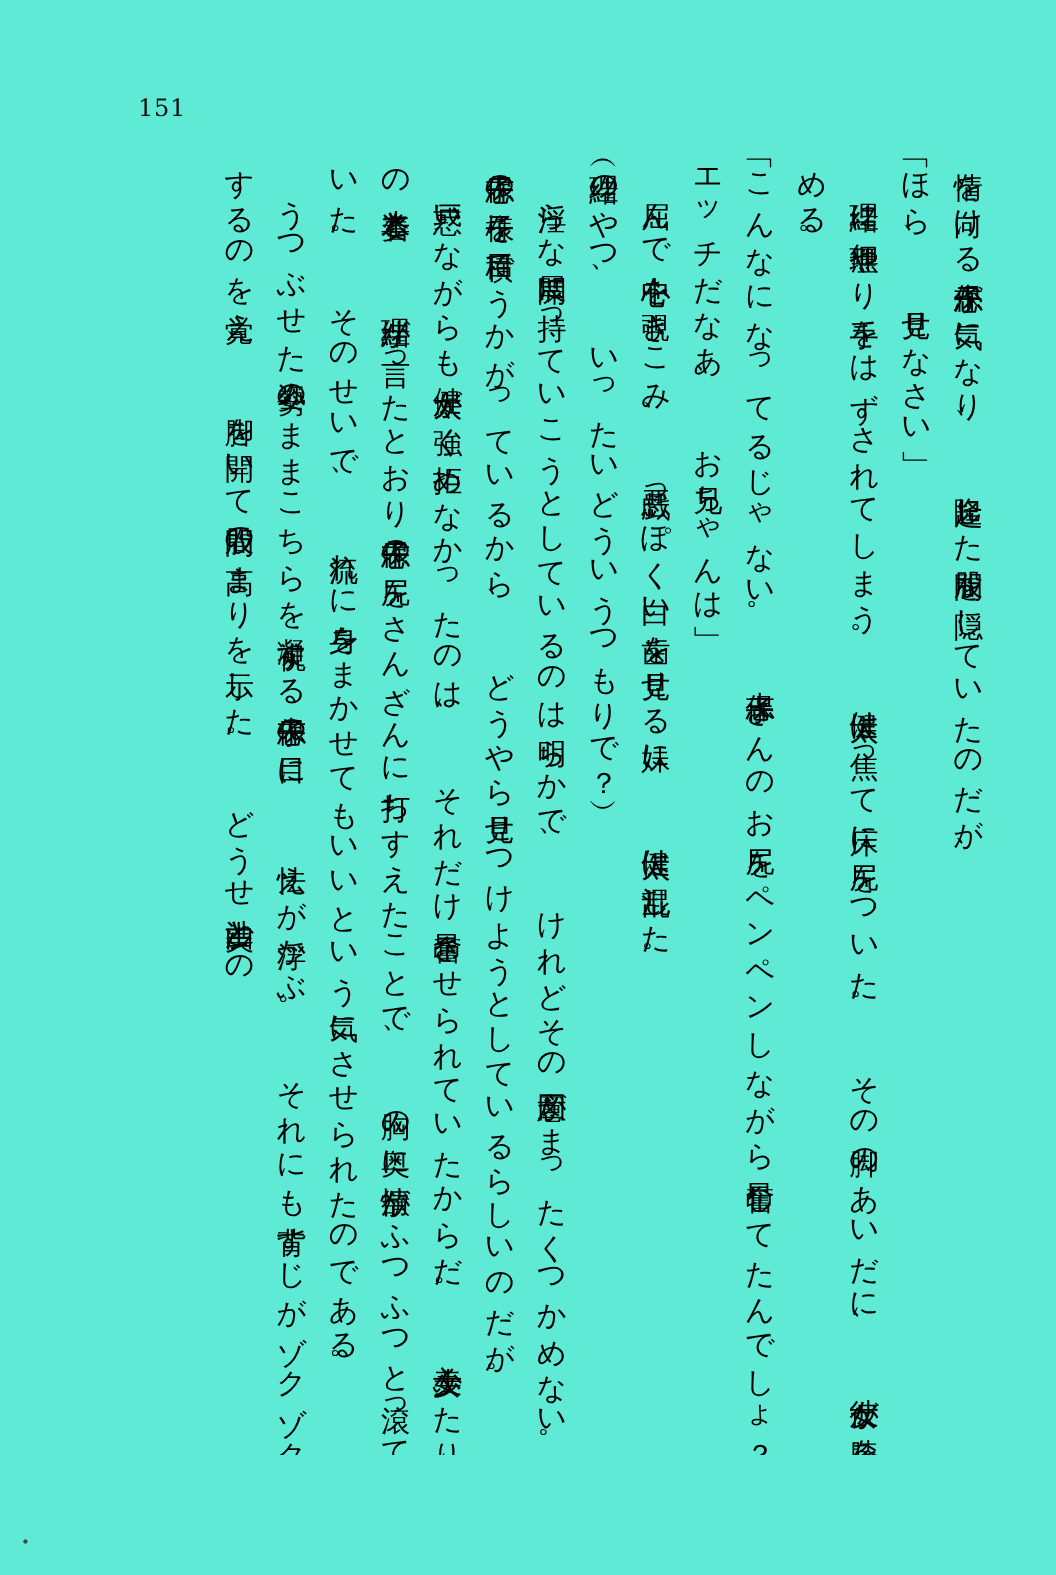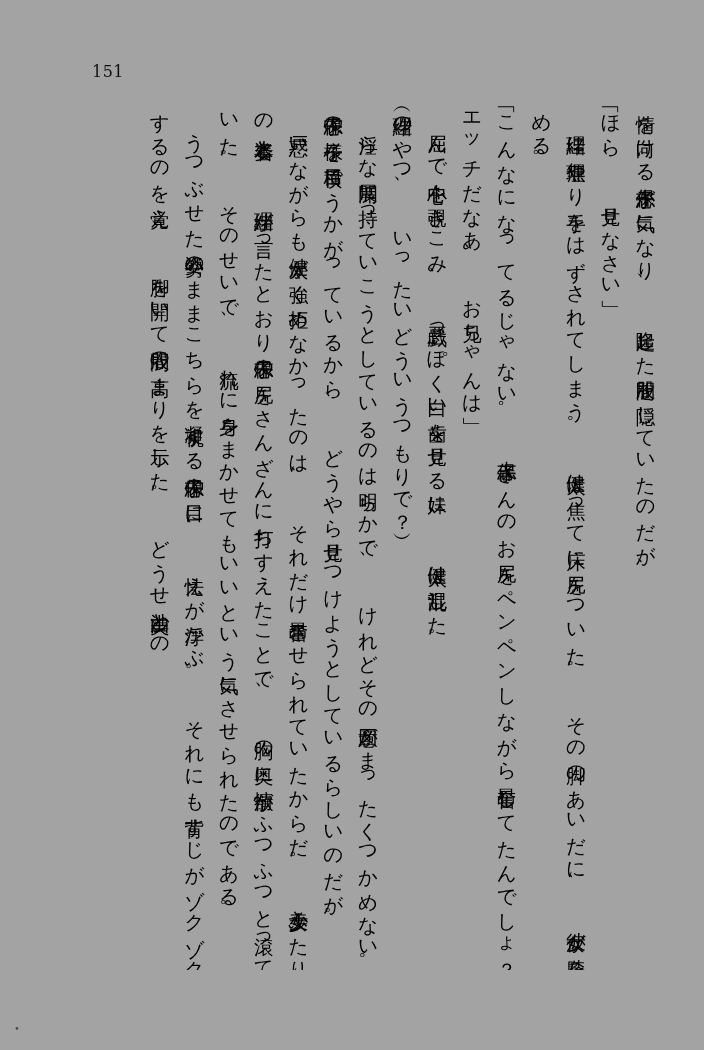--- a/index.html
+++ b/index.html
@@ -11,21 +11,21 @@
     width: 704px;
     height: 1050px;
     overflow: hidden;
     font-family: "DejaVu Serif", "Liberation Serif", serif;
     color: #000000;
   }
   .page {
     position: relative;
     width: 704px;
     height: 1050px;
-    background: #a3a3a3;
+    background: #5eead4;
     box-sizing: border-box;
   }
   .page-number {
     position: absolute;
     top: 62px;
     left: 92px;
     font-size: 16px;
     font-family: "DejaVu Serif", "Liberation Serif", serif;
     letter-spacing: 0.5px;
     color: #111;

